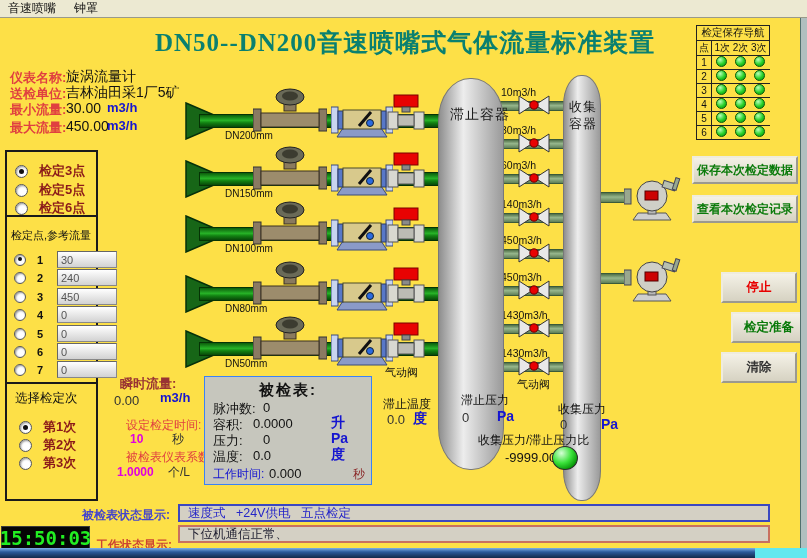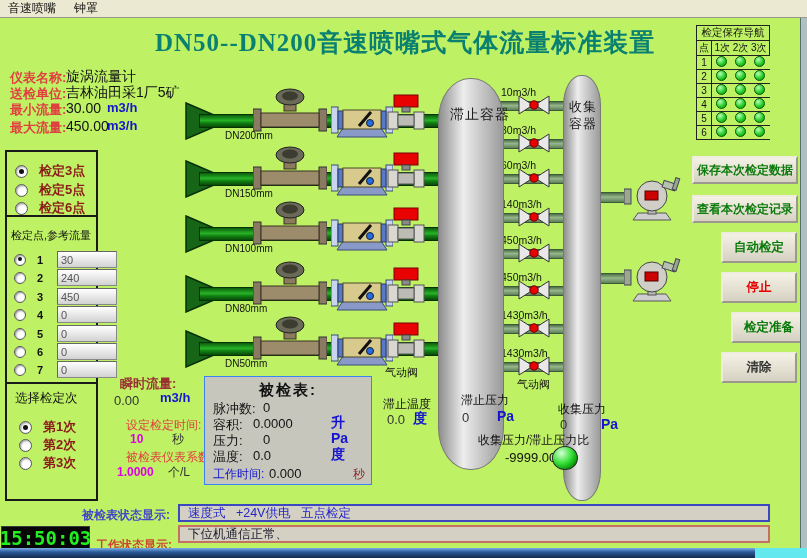--- a/index.html
+++ b/index.html
@@ -1,16 +1,16 @@
 <!DOCTYPE html>
 <html><head>
 <meta charset="utf-8">
 <style>
   html,body{margin:0;padding:0;background:#555;}
-  .screen{position:relative;width:807px;height:558px;background:#bef264;overflow:hidden;
+  .screen{position:relative;width:807px;height:558px;background:#fde047;overflow:hidden;
           font-family:"Liberation Sans",sans-serif;color:#111;}
   .a{position:absolute;}
   
   .menubar{position:absolute;left:0;top:0;width:807px;height:18px;background:#ece9d2;
            border-bottom:1px solid #9a9a8a;display:flex;align-items:center;gap:18px;
            padding-left:8px;font-size:12px;box-sizing:border-box;}
   .menuitem{color:#111;}
   
   .title{font-family:"Liberation Serif",serif;font-size:25px;font-weight:600;
          color:#0a8070;letter-spacing:1px;white-space:nowrap;}
@@ -555,21 +555,20 @@
           <td style="height:12px;">6</td>
         <td class="noside"><span class="led"></span></td>
         <td class="noside"><span class="led"></span></td>
         <td class="noside"><span class="led"></span></td>
         </tr>
   </tbody>
     </table>
 
   <div class="btn3d btn-green" style="left:692px;top:156px;width:102px;height:24px;font-size:12px;">保存本次检定数据</div>
   <div class="btn3d btn-green" style="left:692px;top:195px;width:102px;height:24px;font-size:12px;">查看本次检定记录</div>
-  <div class="btn3d btn-green" style="left:721px;top:232px;width:72px;height:27px;">自动检定</div>
   <div class="btn3d btn-red" style="left:721px;top:272px;width:72px;height:27px;">停止</div>
   <div class="btn3d btn-green" style="left:731px;top:312px;width:72px;height:27px;">检定准备</div>
   <div class="btn3d btn-dark" style="left:721px;top:352px;width:72px;height:27px;">清除</div>
 
   <div class="a stlab1" style="left:82px;top:507px;">被检表状态显示:</div>
   <div class="stfield stf1" style="left:178px;top:504px;width:592px;">速度式   +24V供电   五点检定</div>
   <div class="a stlab2" style="left:96px;top:528px;margin-top:9px;">工作状态显示:</div>
   <div class="stfield stf2" style="left:178px;top:525px;width:592px;">下位机通信正常、</div>
 
   <div class="clock">15:50:03</div>

